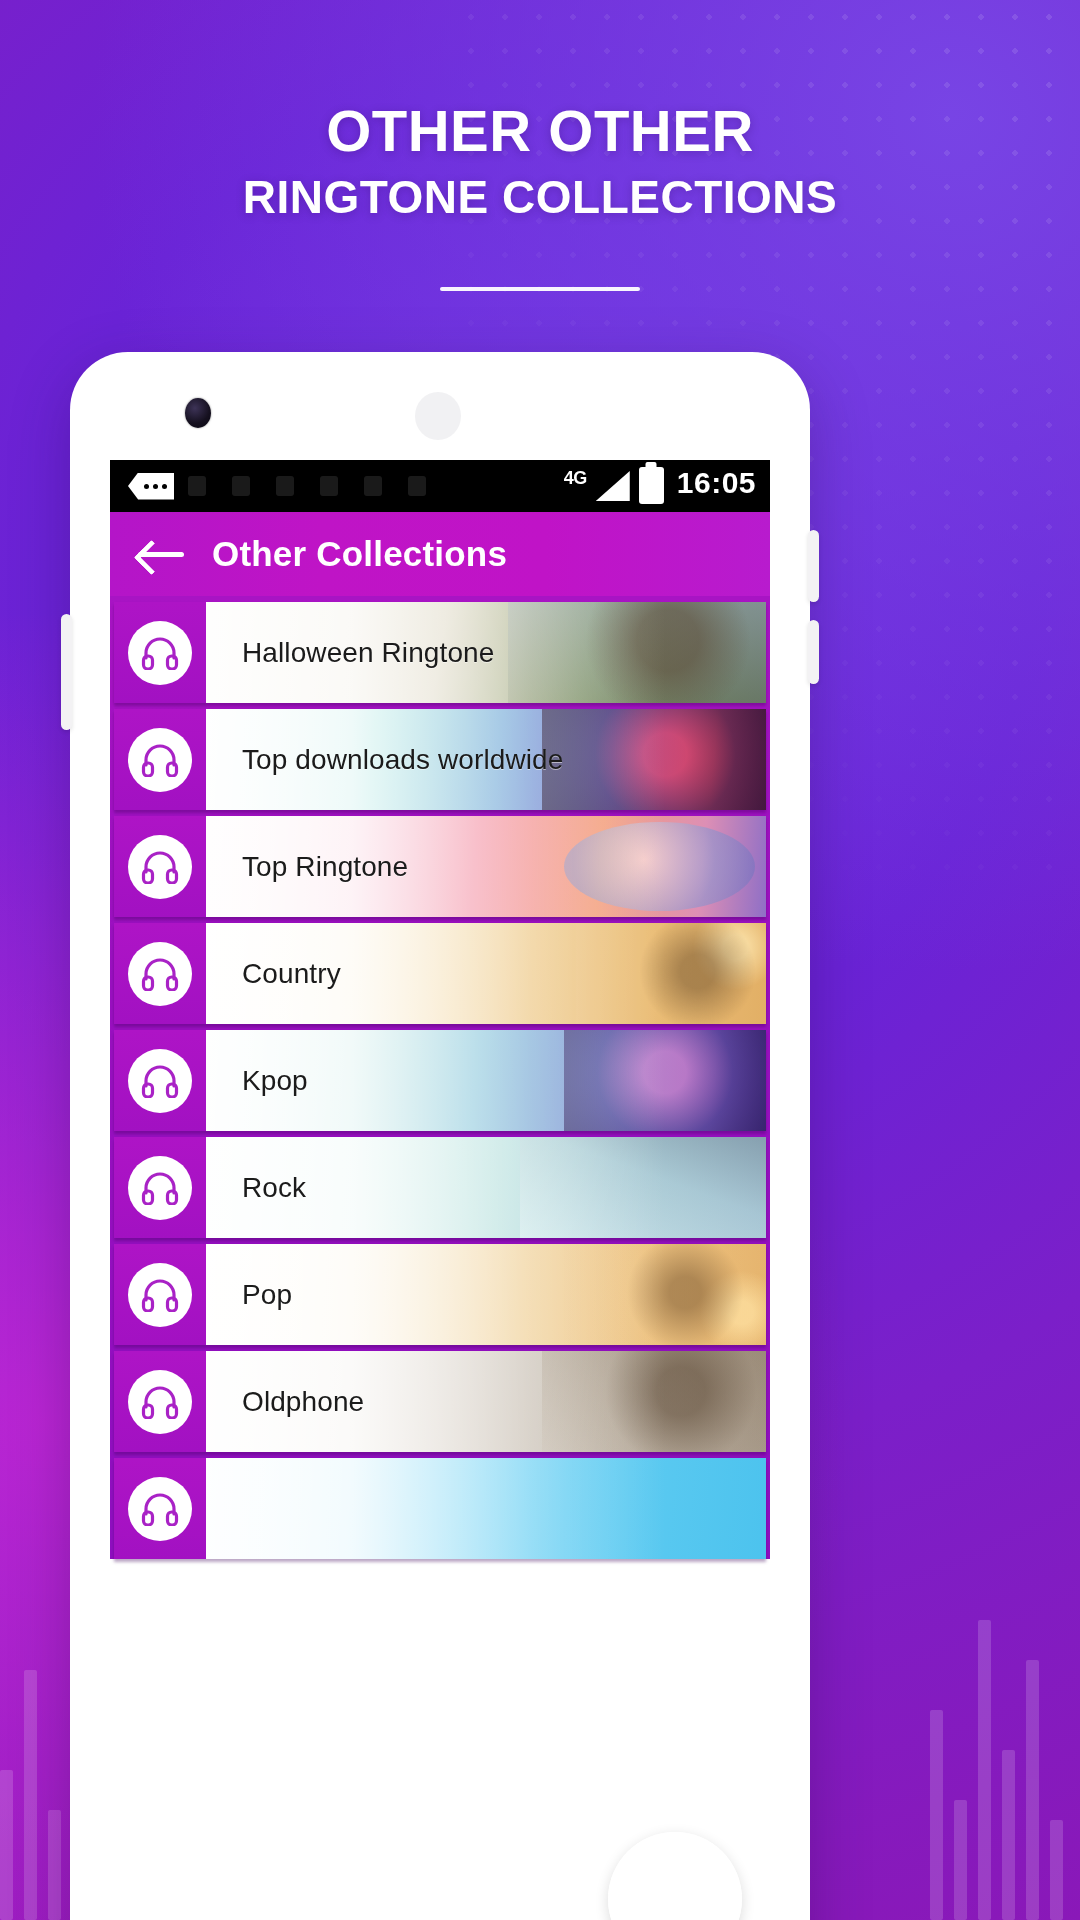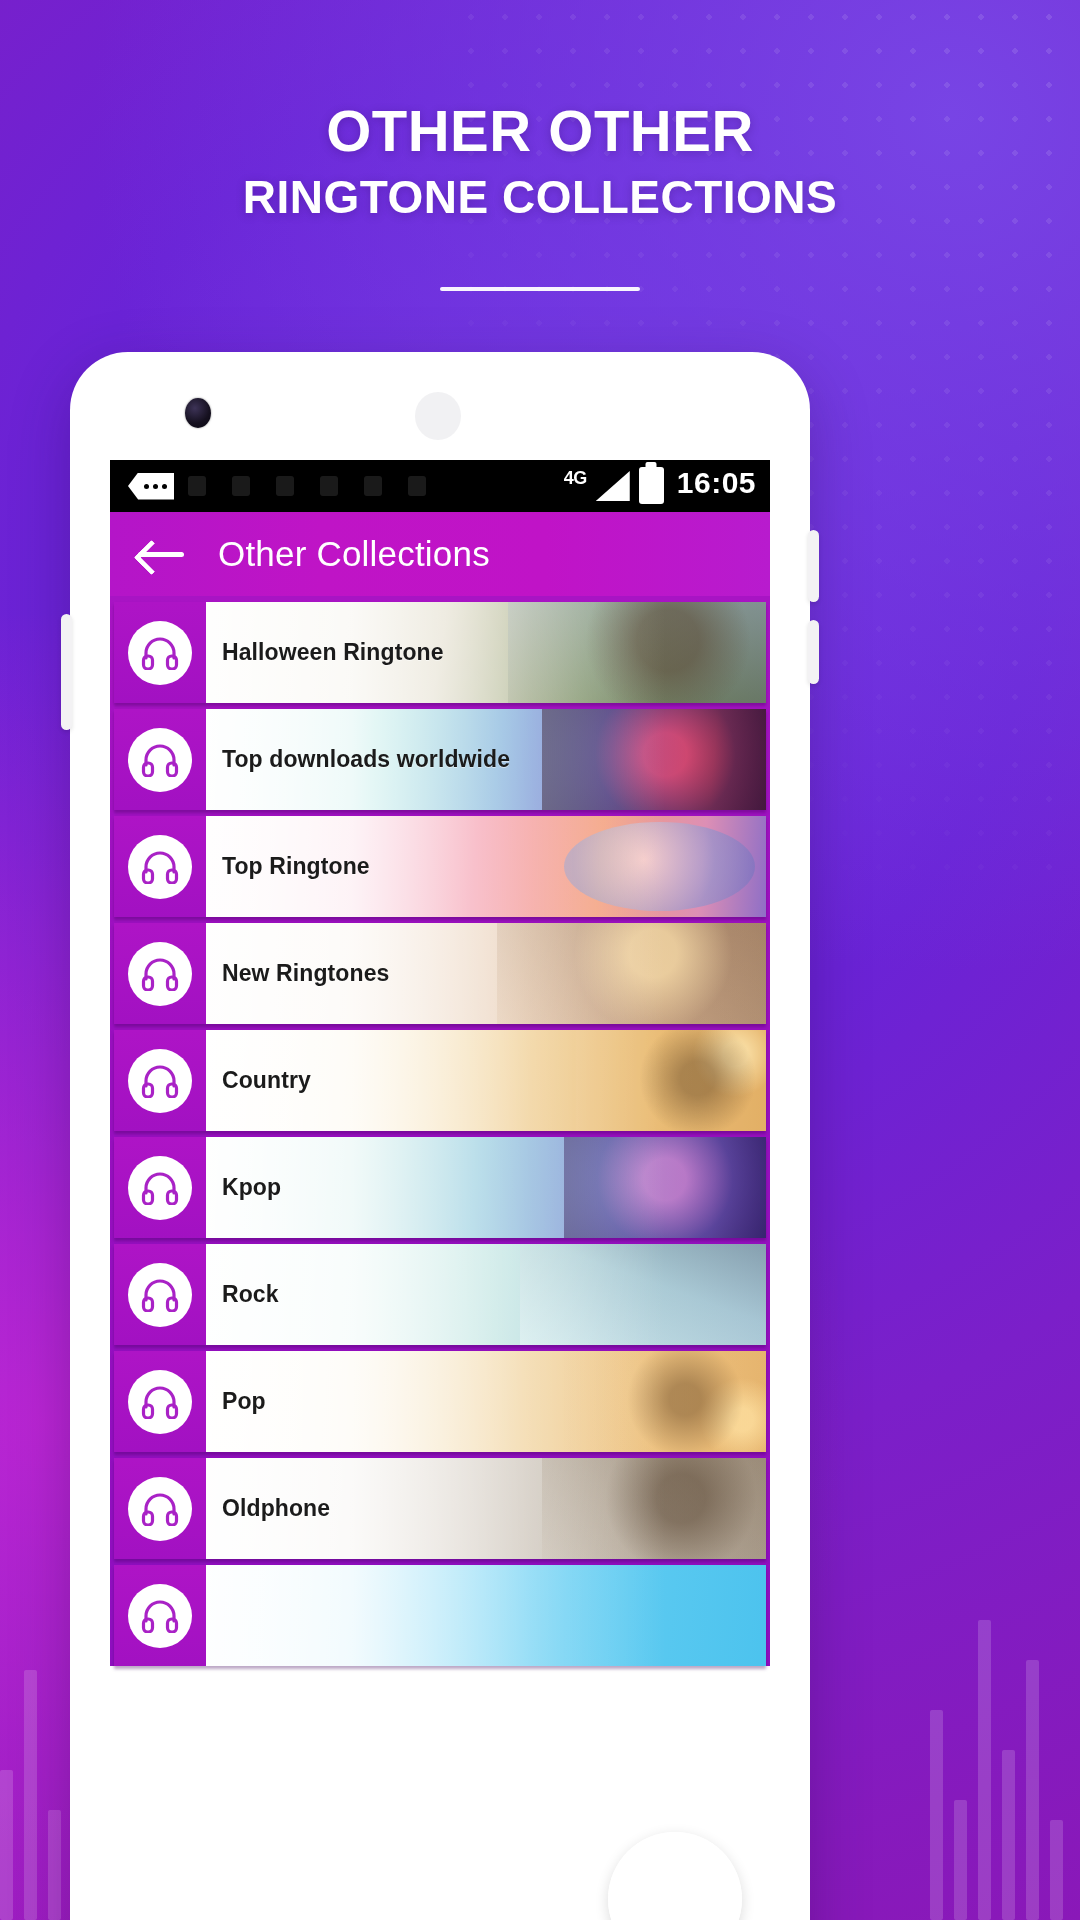--- a/index.html
+++ b/index.html
@@ -119,21 +119,21 @@
   .back-arrow { width:46px; height:34px; position:relative; flex:none; }
   .back-arrow::before {
     content:""; position:absolute; left:0; top:15px; width:46px; height:5px;
     background:#ffffff; border-radius:3px;
   }
   .back-arrow::after {
     content:""; position:absolute; left:1px; top:8px; width:20px; height:20px;
     border-left:5px solid #ffffff; border-bottom:5px solid #ffffff;
     transform:rotate(45deg); border-radius:2px;
   }
-  .appbar-title { color:#ffffff; font-size:35px; font-weight:normal; letter-spacing:.2px;margin-left:6px; }
+  .appbar-title { color:#ffffff; font-size:35px; font-weight:bold; letter-spacing:.2px; }
 
   
   .list {
     background:linear-gradient(180deg,#a814c4 0%, #9a10c0 40%, #8f0fc0 100%);
     padding:6px 0 0 0; position:relative;
   }
   .row {
     display:flex; align-items:stretch; height:101px;
     margin:0 4px 6px 4px;
     box-shadow:0 3px 3px rgba(60,0,90,.35);
@@ -147,22 +147,22 @@
     width:64px; height:64px; border-radius:50%; background:#ffffff;
     display:flex; align-items:center; justify-content:center;
   }
   .hp-circle svg { display:block; }
   .row-body {
     flex:1; position:relative; overflow:hidden;
     display:flex; align-items:center;
   }
   .row-label {
     position:relative; z-index:2;
-    font-size:23px; font-weight:bold; color:#1b1b1b;
-    padding-left:16px; letter-spacing:.1px;
+    font-size:28px; font-weight:normal; color:#1b1b1b;
+    padding-left:36px; letter-spacing:.1px;
     text-shadow:0 1px 0 rgba(255,255,255,.5);
   }
   .row-art { position:absolute; inset:0; z-index:1; }
   .row-fade {
     position:absolute; inset:0; z-index:1;
     background:linear-gradient(90deg, rgba(255,255,255,.96) 0%, rgba(255,255,255,.86) 26%, rgba(255,255,255,.30) 58%, rgba(255,255,255,0) 82%);
   }
 
   
   .art-halloween { background:linear-gradient(100deg,#efe7d4 0%, #d9d2bb 42%, #8ea06f 68%, #6d7a53 86%, #56623f 100%); }
@@ -321,36 +321,20 @@
               </svg>
           </div>
         </div>
         <div class="row-body">
           <div class="row-art art-topdl"></div>
           <div class="row-fade"></div>
           <div class="row-label">Top Ringtone</div>
         </div>
       </div>
 
-      <div class="row">
-        <div class="row-icon">
-          <div class="hp-circle">
-            <svg width="38" height="34" viewBox="0 0 38 34">
-                <path d="M5 22v-5a14 14 0 0 1 28 0v5" fill="none" stroke="#a922c6" stroke-width="3.2" stroke-linecap="round"></path>
-                <rect x="2.5" y="20" width="9" height="13" rx="4.2" fill="none" stroke="#a922c6" stroke-width="3.2"></rect>
-                <rect x="26.5" y="20" width="9" height="13" rx="4.2" fill="none" stroke="#a922c6" stroke-width="3.2"></rect>
-              </svg>
-          </div>
-        </div>
-        <div class="row-body">
-          <div class="row-art art-new"></div>
-          <div class="row-fade"></div>
-          <div class="row-label">New Ringtones</div>
-        </div>
-      </div>
 
       <div class="row">
         <div class="row-icon">
           <div class="hp-circle">
             <svg width="38" height="34" viewBox="0 0 38 34">
                 <path d="M5 22v-5a14 14 0 0 1 28 0v5" fill="none" stroke="#a922c6" stroke-width="3.2" stroke-linecap="round"></path>
                 <rect x="2.5" y="20" width="9" height="13" rx="4.2" fill="none" stroke="#a922c6" stroke-width="3.2"></rect>
                 <rect x="26.5" y="20" width="9" height="13" rx="4.2" fill="none" stroke="#a922c6" stroke-width="3.2"></rect>
               </svg>
           </div>

